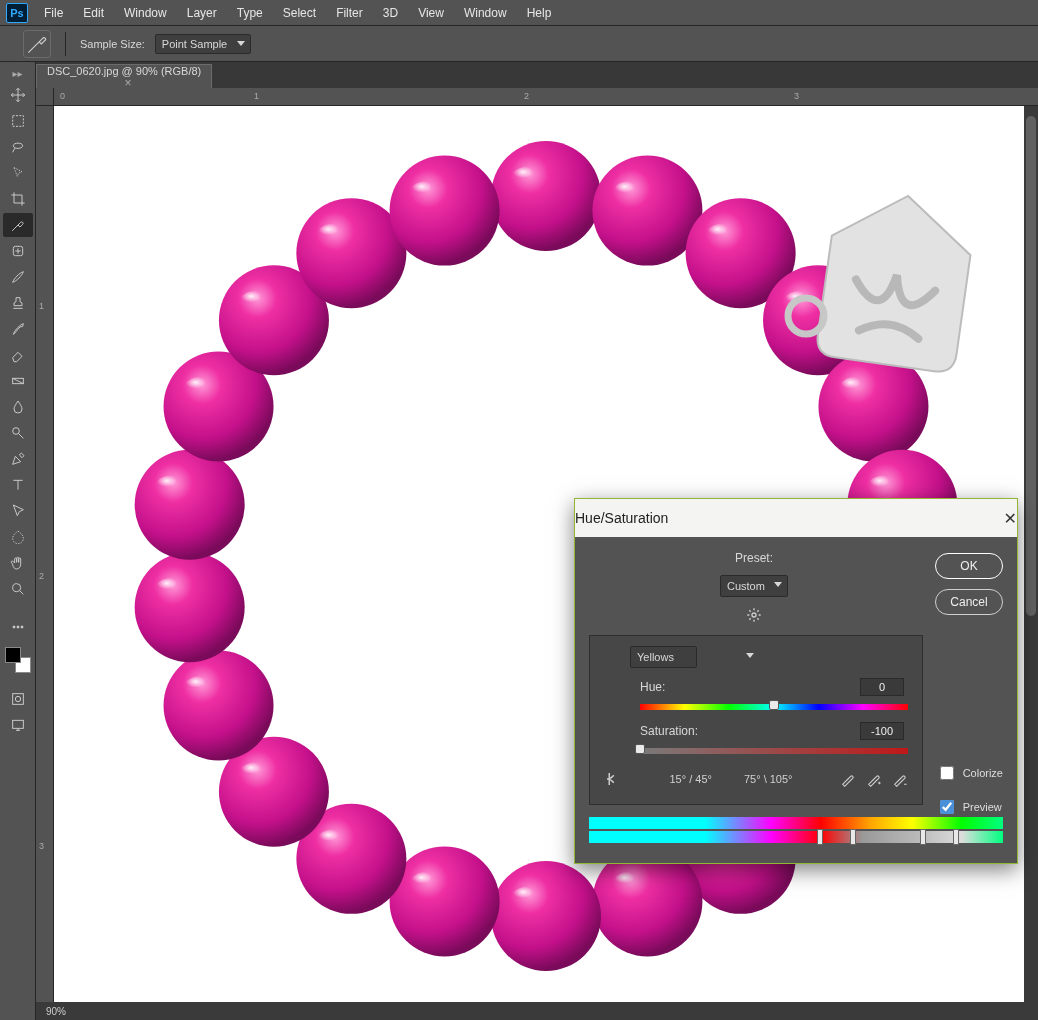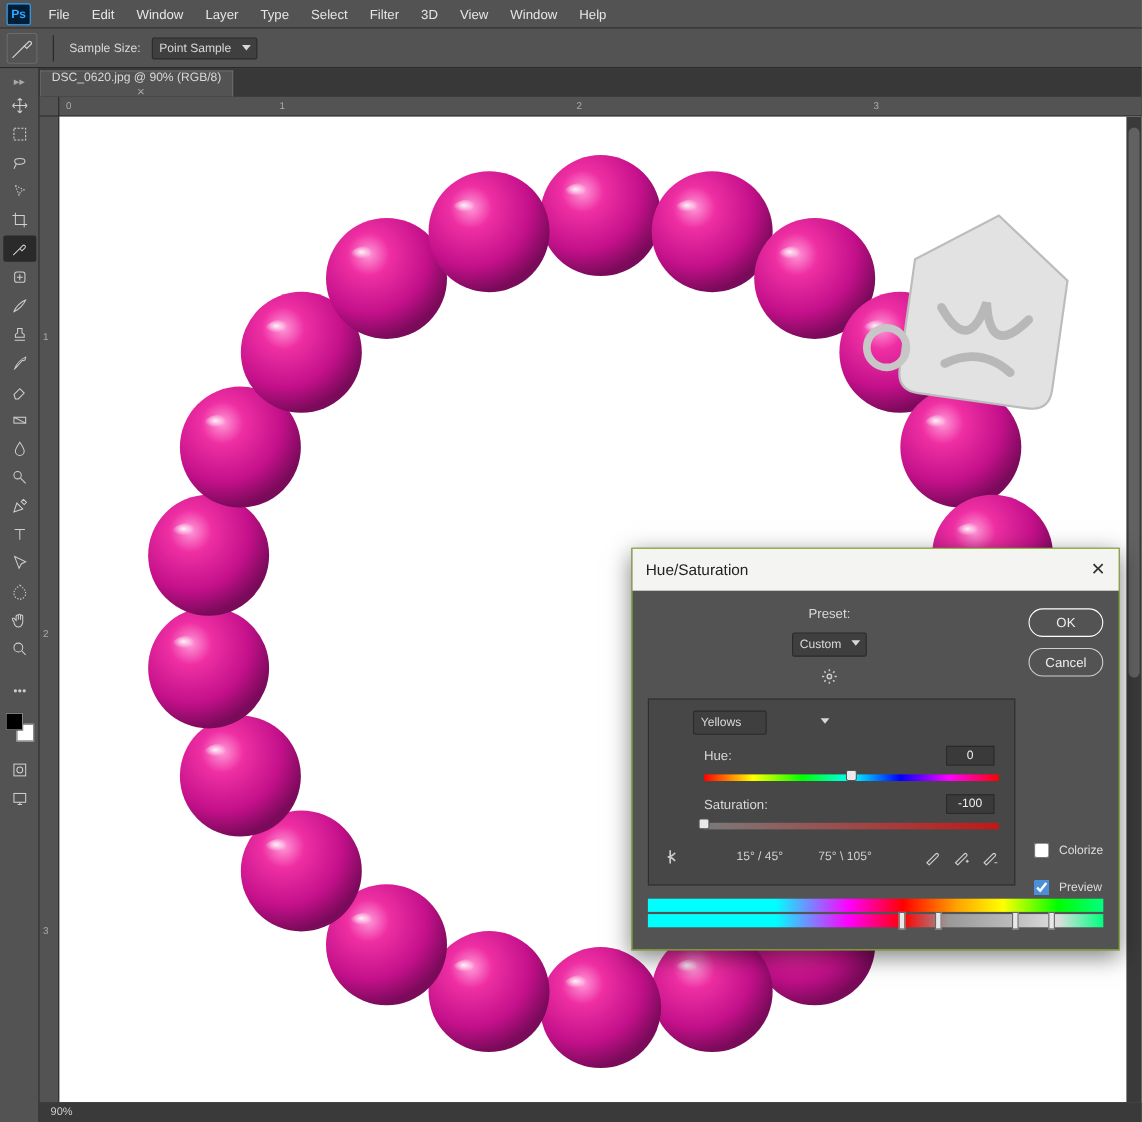--- a/index.html
+++ b/index.html
@@ -16,21 +16,21 @@
   }
   *{box-sizing:border-box;}
   body{margin:0;background:var(--bg);color:var(--text);width:1038px;height:1020px;overflow:hidden;position:relative;font-size:12px;}
   
   
   .menubar{height:26px;display:flex;align-items:center;background:var(--bg);padding:0 2px;border-bottom:1px solid var(--dark-line);}
   .ps-logo{width:22px;height:20px;background:#001e36;border:1px solid #31a8ff;border-radius:2px;display:flex;align-items:center;justify-content:center;color:#31a8ff;font-weight:700;font-size:11px;margin:0 6px 0 4px;}
   .menu-item{padding:2px 10px;font-size:12px;color:var(--text-menu);cursor:default;}
   
   
-  .options{height:36px;display:flex;align-items:center;background:var(--bg);border-bottom:1px solid var(--dark-line);padding:0 6px;gap:10px;}
+  .options{height:36px;display:flex;align-items:center;background:var(--bg);border-bottom:1px solid var(--dark-line);padding:0 23px;gap:10px;}
   .tool-icon-box{width:28px;height:28px;border:1px solid var(--light-line);border-radius:3px;display:flex;align-items:center;justify-content:center;}
   .divider{width:1px;height:24px;background:var(--dark-line);margin:0 4px;}
   .opt-label{font-size:11px;color:var(--text);}
   .opt-select{background:#3f3f3f;border:1px solid #2a2a2a;color:var(--text);height:20px;font-size:11px;padding:0 22px 0 6px;border-radius:2px;appearance:none;position:relative;}
   .select-wrap{position:relative;}
   .select-wrap::after{content:"";position:absolute;right:6px;top:7px;border-left:4px solid transparent;border-right:4px solid transparent;border-top:5px solid var(--text);}
   
   
   .tabstrip{height:26px;display:flex;align-items:flex-end;background:var(--bg-darker);padding-left:36px;}
   .doc-tab{height:24px;display:flex;align-items:center;background:var(--bg);color:var(--text);padding:0 10px;font-size:11px;border-top:1px solid var(--light-line);border-left:1px solid var(--light-line);border-right:1px solid var(--light-line);flex-direction:column;}
@@ -59,21 +59,21 @@
   .scrollbar-v .thumb{position:absolute;left:2px;width:10px;background:#616161;border-radius:5px;}
   
   
   .beads{position:absolute;left:50%;top:48%;transform:translate(-50%,-50%);}
   .beads circle.bead{fill:url(#beadGrad);}
   .beads .tag{fill:#e2e2e2;stroke:#bcbcbc;stroke-width:2;}
   .beads .tag-logo{fill:none;stroke:#b8b8b8;stroke-width:8;stroke-linecap:round;}
   
   
   .dialog{position:absolute;left:574px;top:498px;width:444px;background:#535353;border:1px solid var(--accent);box-shadow:0 6px 20px rgba(0,0,0,.5);}
-  .dialog .bar{height:38px;background:#f4f4f3;display:flex;align-items:center;justify-content:space-between;padding:0 12px;color:#222;font-size:14px;}
+  .dialog .bar{height:38px;background:#f4f4f3;display:flex;align-items:center;justify-content:space-between;padding:0 0;color:#222;font-size:14px;}
   .dialog .bar .x{font-size:16px;color:#333;cursor:default;}
   .dlg-body{padding:14px 14px 18px 14px;}
   .dlg-row{display:flex;align-items:center;gap:10px;margin-bottom:12px;flex-direction:column;}
   .dlg-label{font-size:12px;color:var(--text);}
   .dlg-select{flex:1;background:#3f3f3f;border:1px solid #2a2a2a;color:var(--text);height:22px;font-size:11px;padding:0 22px 0 6px;appearance:none;border-radius:2px;}
   .gear{width:16px;height:16px;color:#ccc;}
   .dlg-btn{width:68px;height:26px;border:1px solid #cfcfcf;border-radius:13px;background:transparent;color:#eee;font-size:12px;display:flex;align-items:center;justify-content:center;}
   .dlg-btn.primary{border-color:#fff;}
   .btncol{display:flex;flex-direction:column;gap:10px;position:absolute;right:14px;top:54px;}
   

